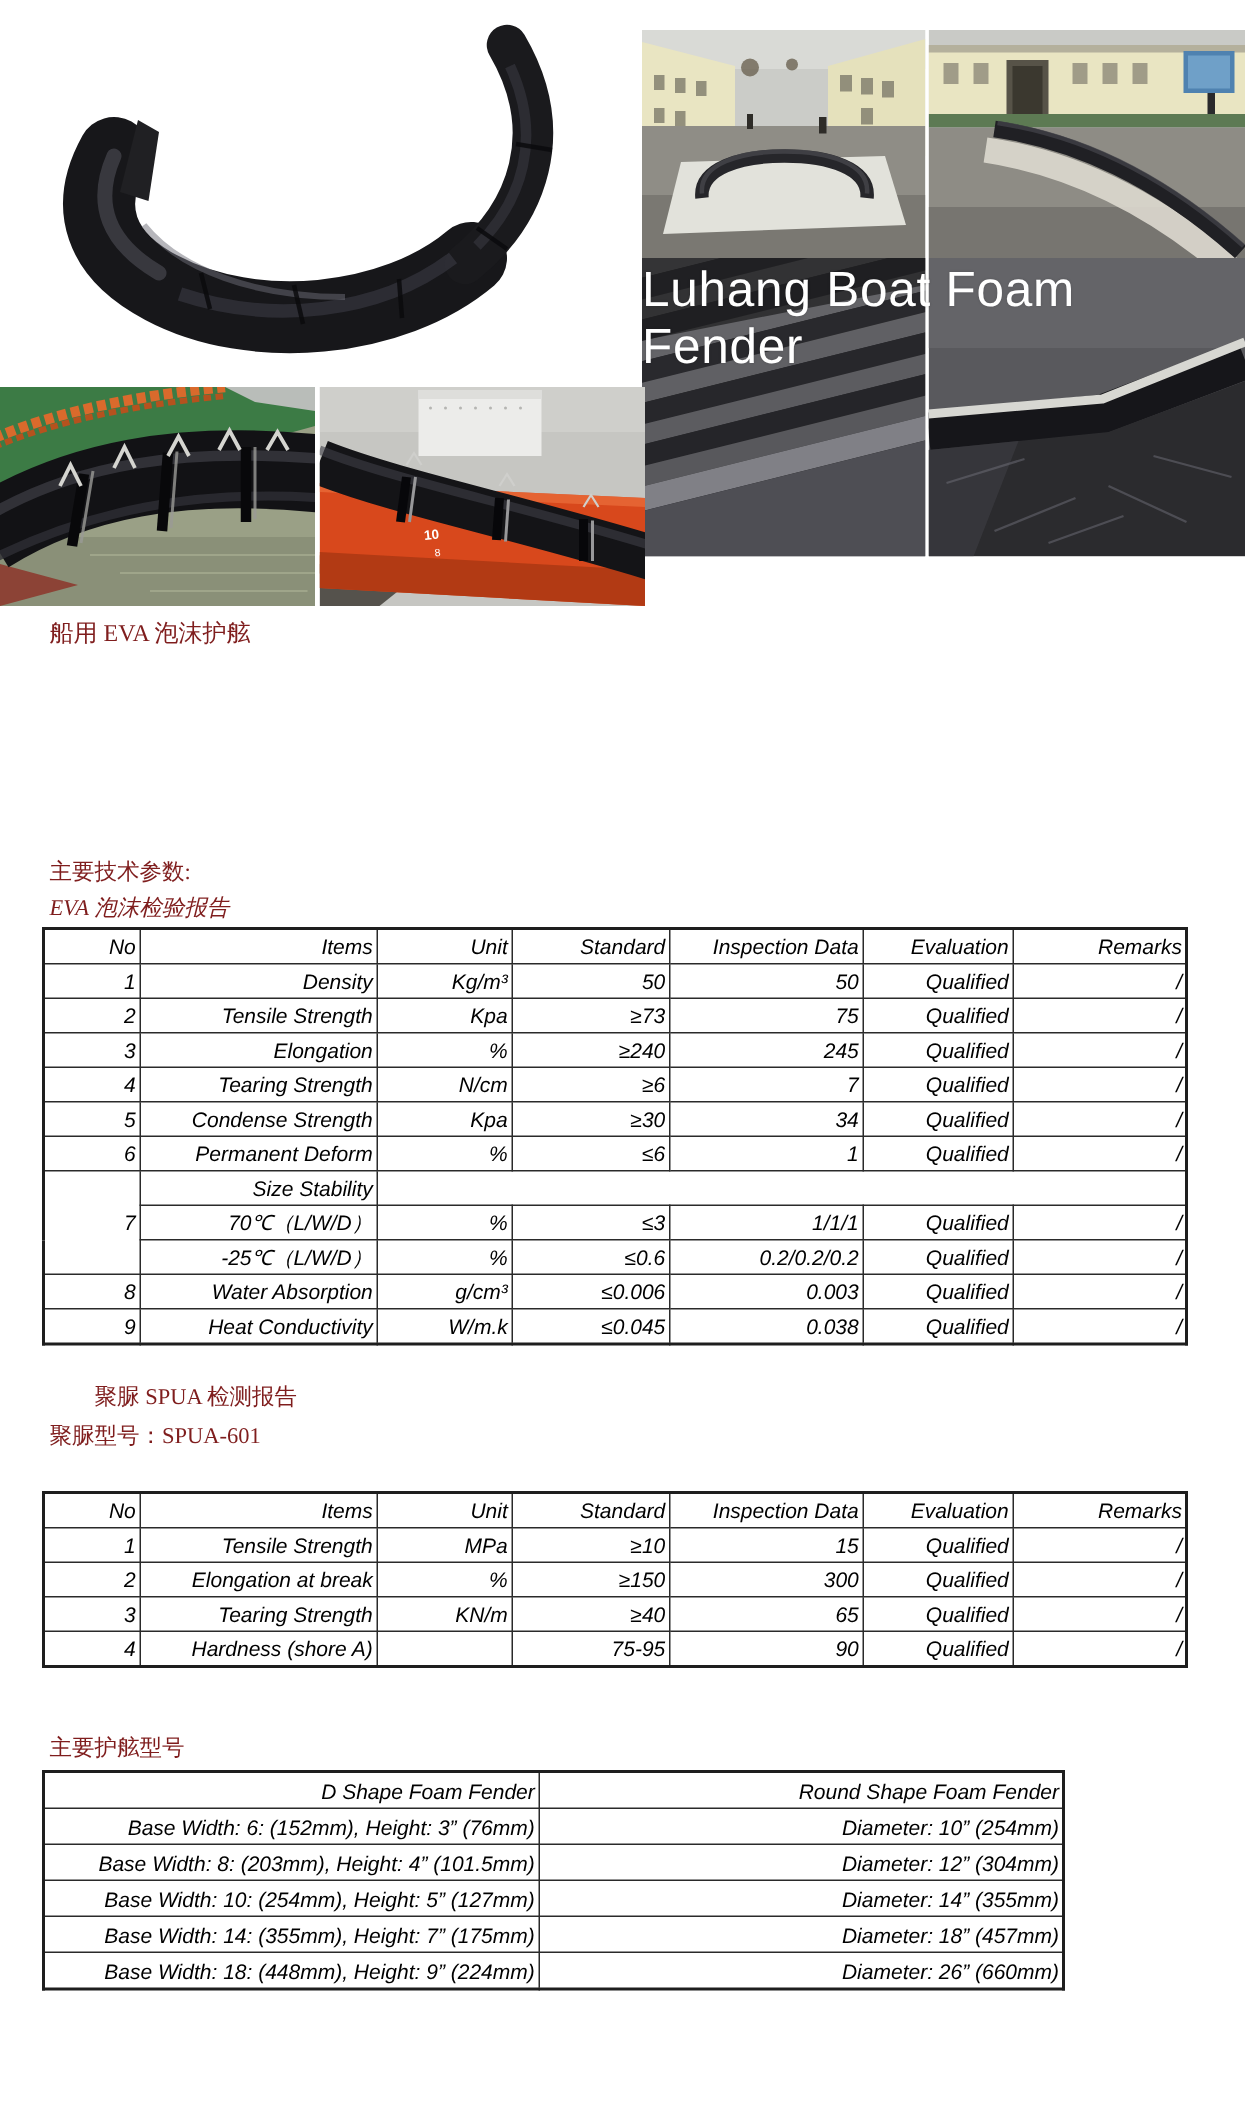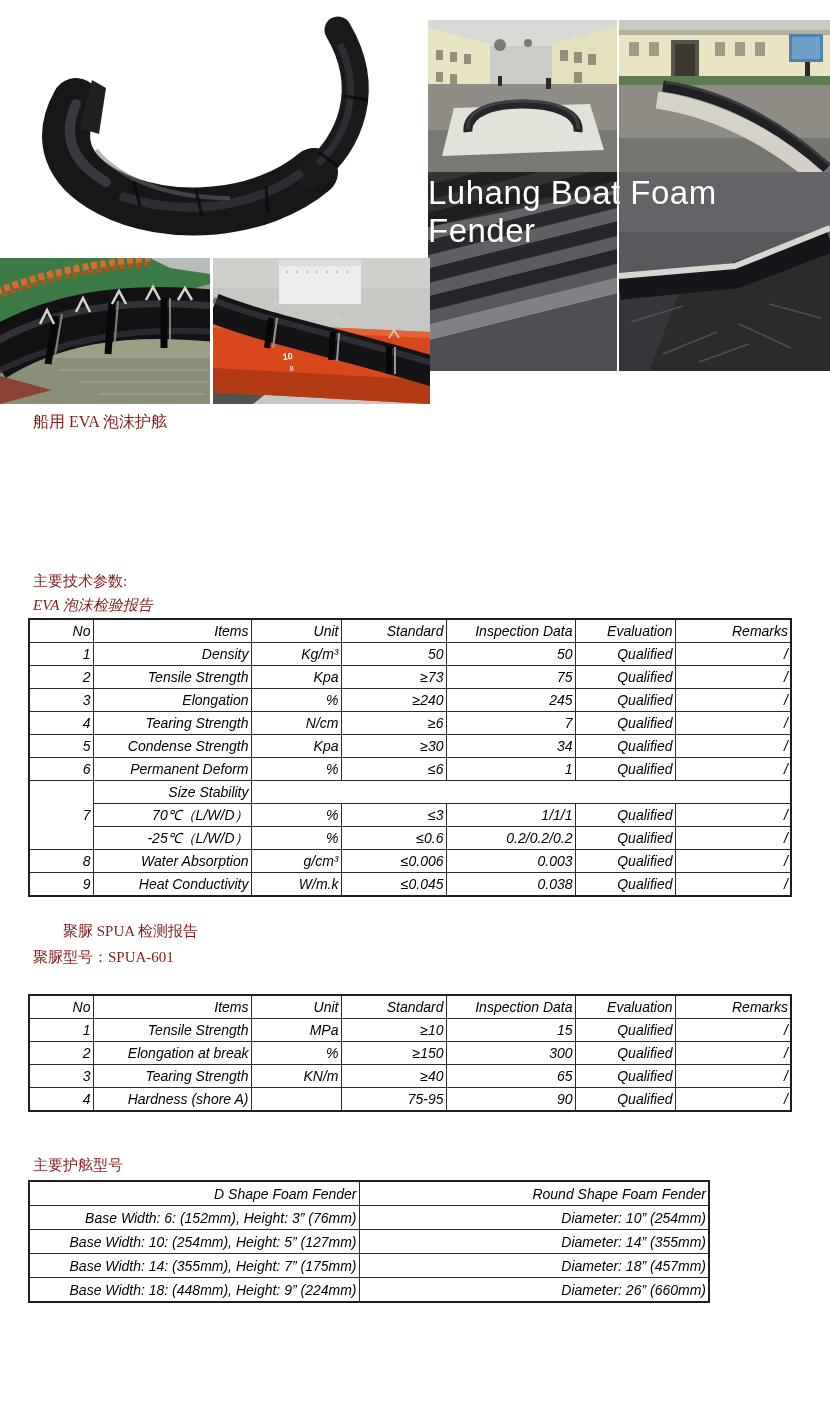--- a/index.html
+++ b/index.html
@@ -431,20 +431,24 @@
         <th>D Shape Foam Fender</th>
         <th>Round Shape Foam Fender</th>
       </tr>
     </thead>
     <tbody>
       <tr>
         <td>Base Width: 6: (152mm), Height: 3” (76mm)</td>
           <td>Diameter: 10” (254mm)</td>
       </tr>
       <tr>
+        <td>Base Width: 8: (203mm), Height: 4” (101.5mm)</td>
+          <td>Diameter: 12” (304mm)</td>
+      </tr>
+      <tr>
         <td>Base Width: 10: (254mm), Height: 5” (127mm)</td>
           <td>Diameter: 14” (355mm)</td>
       </tr>
       <tr>
         <td>Base Width: 14: (355mm), Height: 7” (175mm)</td>
           <td>Diameter: 18” (457mm)</td>
       </tr>
       <tr>
         <td>Base Width: 18: (448mm), Height: 9” (224mm)</td>
           <td>Diameter: 26” (660mm)</td>

